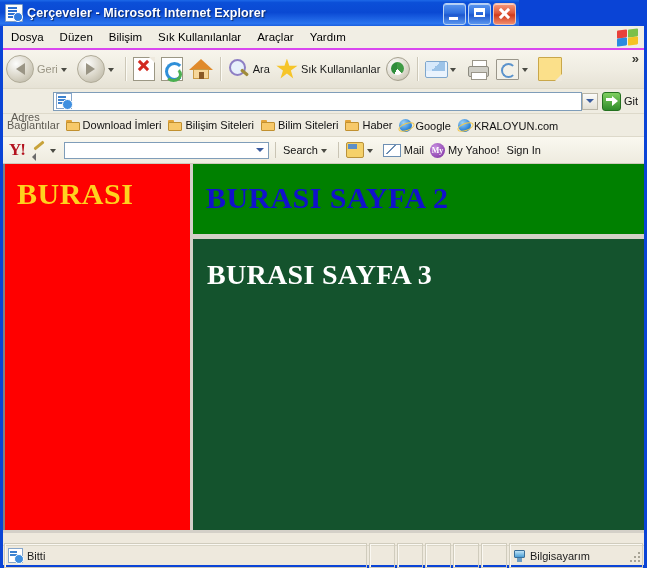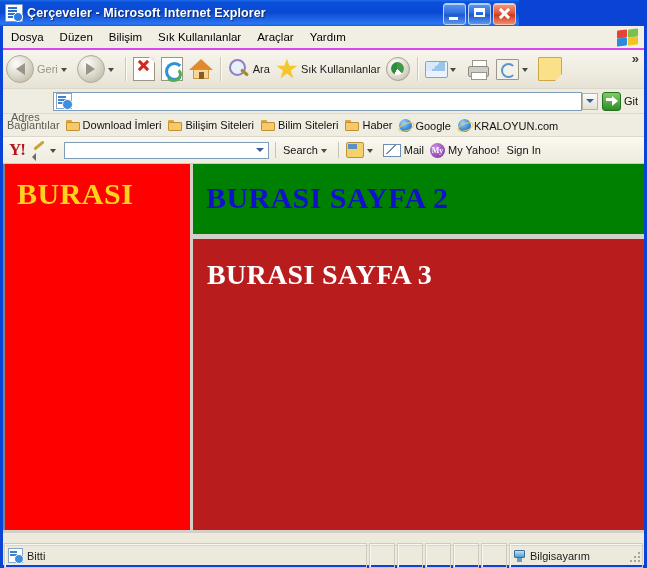--- a/index.html
+++ b/index.html
@@ -223,21 +223,21 @@
     position:absolute;left:190px;top:0;width:451px;height:70px;background:#008000;overflow:hidden;
   }
   .frame2 .txt{
     color:#1111cc;font-family:"Liberation Serif",serif;font-weight:bold;font-size:30px;
     margin:17px 0 0 13px;letter-spacing:.4px;
   }
   .splitter-h{
     position:absolute;left:188px;top:70px;width:453px;height:5px;background:#d4d0c8;
   }
   .frame3{
-    position:absolute;left:190px;top:75px;width:451px;height:291px;background:#b91c1c;overflow:hidden;
+    position:absolute;left:190px;top:75px;width:451px;height:291px;background:#14532d;overflow:hidden;
   }
   .frame3 .txt{
     color:#ffffff;font-family:"Liberation Serif",serif;font-weight:bold;font-size:28px;
     margin:20px 0 0 14px;letter-spacing:.3px;
   }
   .splitter-v{
     position:absolute;left:187px;top:0;width:3px;height:366px;background:#d4d0c8;
   }
   .pagebottom{
     position:absolute;left:0;bottom:0;width:641px;height:3px;background:#d4d0c8;

